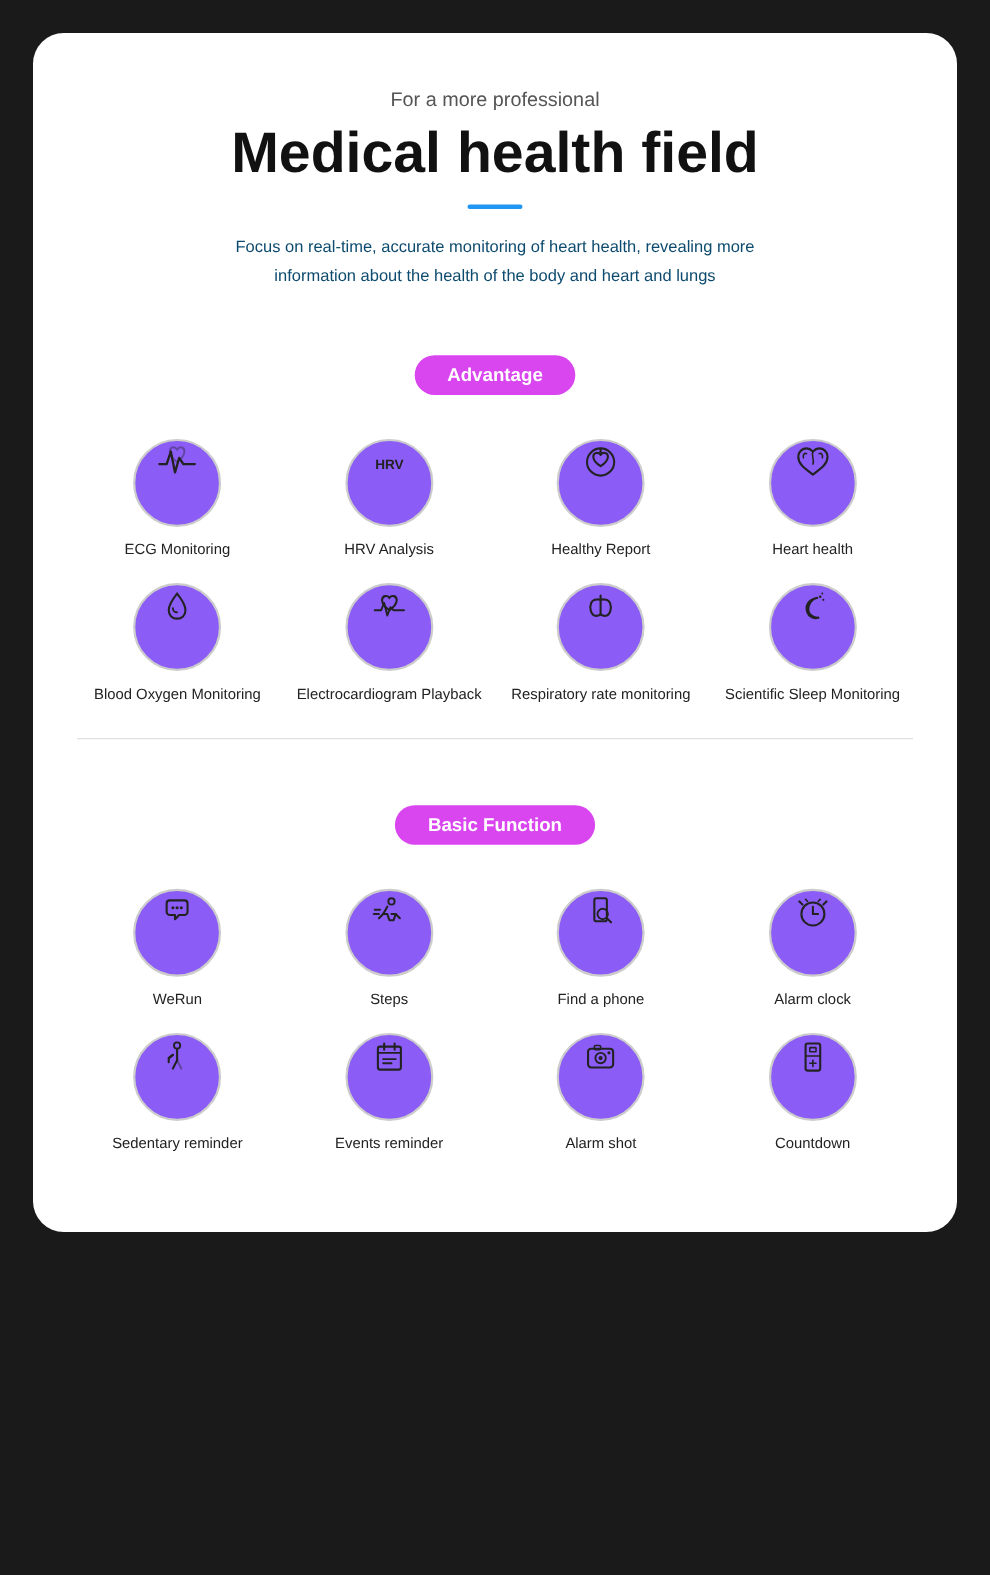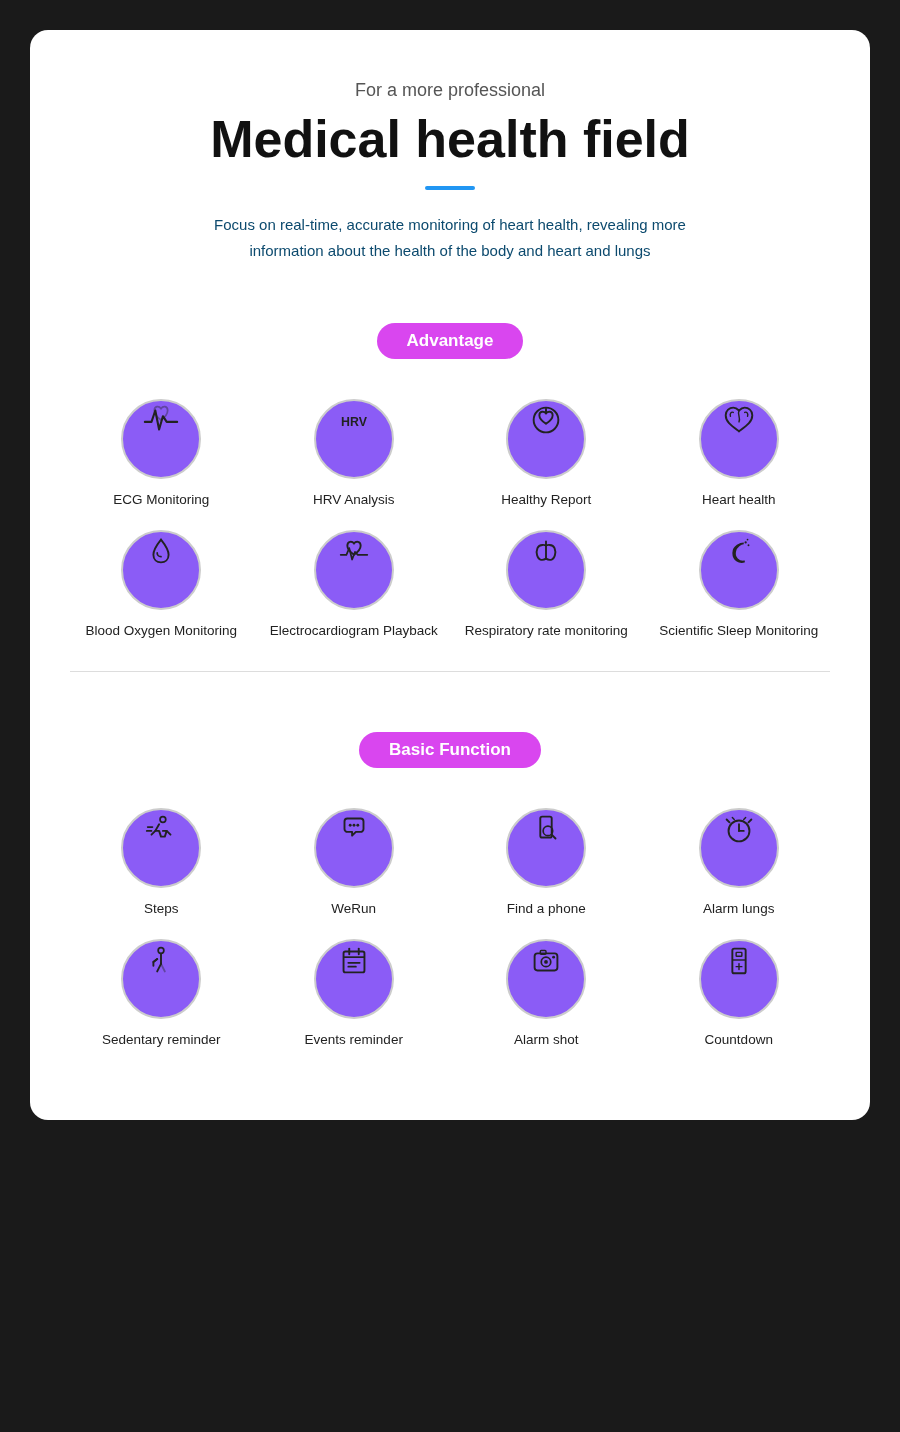--- a/index.html
+++ b/index.html
@@ -6,21 +6,21 @@
     body {
       background: #1a1a1a;
       display: flex;
       justify-content: center;
       align-items: flex-start;
       min-height: 100vh;
       font-family: -apple-system, BlinkMacSystemFont, 'Segoe UI', Arial, sans-serif;
     }
     .card {
       background: #ffffff;
-      border-radius: 18px;
+      border-radius: 28px;
       width: 840px;
       margin: 30px auto;
       padding: 50px 40px 60px;
     }
     .header {
       text-align: center;
       margin-bottom: 30px;
     }
     .subtitle {
       font-size: 18px;
@@ -214,43 +214,43 @@
 
   <div class="badge-row">
     <span class="section-badge">Basic Function</span>
   </div>
 
   <div class="features-grid">
 
     <div class="feature-item">
       <div class="icon-circle">
         <svg viewBox="0 0 40 40" fill="none" xmlns="http://www.w3.org/2000/svg">
+
+          <path d="M10 12 C10 10, 11.5 9, 13 9 L27 9 C28.5 9, 30 10, 30 12 L30 20 C30 21.5, 28.5 23, 27 23 L22 23 L18 27 L18 23 L13 23 C11.5 23, 10 21.5, 10 20 Z" stroke="#222" stroke-width="2" fill="none" stroke-linecap="round" stroke-linejoin="round"></path>
+          <circle cx="16" cy="16" r="1.5" fill="#222"></circle>
+          <circle cx="20" cy="16" r="1.5" fill="#222"></circle>
+          <circle cx="24" cy="16" r="1.5" fill="#222"></circle>
+        </svg>
+      </div>
+      <span class="feature-label">WeRun</span>
+    </div>
+
+    <div class="feature-item">
+      <div class="icon-circle">
+        <svg viewBox="0 0 40 40" fill="none" xmlns="http://www.w3.org/2000/svg">
           <circle cx="22" cy="10" r="3" stroke="#222" stroke-width="1.8" fill="none"></circle>
           <path d="M18 15 L14 22 L18 22 L20 28 L24 28 L26 22 L22 22" stroke="#222" stroke-width="2" fill="none" stroke-linecap="round" stroke-linejoin="round"></path>
           <path d="M14 22 L10 26" stroke="#222" stroke-width="2" stroke-linecap="round"></path>
           <path d="M26 22 L30 26" stroke="#222" stroke-width="2" stroke-linecap="round"></path>
 
           <line x1="6" y1="18" x2="11" y2="18" stroke="#222" stroke-width="1.8" stroke-linecap="round"></line>
           <line x1="5" y1="22" x2="10" y2="22" stroke="#222" stroke-width="1.8" stroke-linecap="round"></line>
         </svg>
       </div>
       <span class="feature-label">Steps</span>
-    </div>
-
-    <div class="feature-item">
-      <div class="icon-circle">
-        <svg viewBox="0 0 40 40" fill="none" xmlns="http://www.w3.org/2000/svg">
-
-          <path d="M10 12 C10 10, 11.5 9, 13 9 L27 9 C28.5 9, 30 10, 30 12 L30 20 C30 21.5, 28.5 23, 27 23 L22 23 L18 27 L18 23 L13 23 C11.5 23, 10 21.5, 10 20 Z" stroke="#222" stroke-width="2" fill="none" stroke-linecap="round" stroke-linejoin="round"></path>
-          <circle cx="16" cy="16" r="1.5" fill="#222"></circle>
-          <circle cx="20" cy="16" r="1.5" fill="#222"></circle>
-          <circle cx="24" cy="16" r="1.5" fill="#222"></circle>
-        </svg>
-      </div>
-      <span class="feature-label">WeRun</span>
     </div>
 
     <div class="feature-item">
       <div class="icon-circle">
         <svg viewBox="0 0 40 40" fill="none" xmlns="http://www.w3.org/2000/svg">
           <rect x="14" y="7" width="12" height="22" rx="2" stroke="#222" stroke-width="2" fill="none"></rect>
           <circle cx="22" cy="22" r="5" stroke="#222" stroke-width="1.8" fill="none"></circle>
           <line x1="26" y1="26" x2="30" y2="30" stroke="#222" stroke-width="2" stroke-linecap="round"></line>
         </svg>
       </div>
@@ -262,21 +262,21 @@
         <svg viewBox="0 0 40 40" fill="none" xmlns="http://www.w3.org/2000/svg">
           <circle cx="20" cy="22" r="11" stroke="#222" stroke-width="2" fill="none"></circle>
           <line x1="20" y1="22" x2="20" y2="15" stroke="#222" stroke-width="2" stroke-linecap="round"></line>
           <line x1="20" y1="22" x2="25" y2="22" stroke="#222" stroke-width="2" stroke-linecap="round"></line>
           <path d="M10 13 L7 10" stroke="#222" stroke-width="2" stroke-linecap="round"></path>
           <path d="M30 13 L33 10" stroke="#222" stroke-width="2" stroke-linecap="round"></path>
           <line x1="15" y1="10" x2="13" y2="8" stroke="#222" stroke-width="1.5" stroke-linecap="round"></line>
           <line x1="25" y1="10" x2="27" y2="8" stroke="#222" stroke-width="1.5" stroke-linecap="round"></line>
         </svg>
       </div>
-      <span class="feature-label">Alarm lungs</span>
+      <span class="feature-label">Alarm clock</span>
     </div>
 
     <div class="feature-item">
       <div class="icon-circle">
         <svg viewBox="0 0 40 40" fill="none" xmlns="http://www.w3.org/2000/svg">
           <circle cx="20" cy="10" r="3" stroke="#222" stroke-width="1.8" fill="none"></circle>
           <path d="M20 14 L20 24" stroke="#222" stroke-width="2" stroke-linecap="round"></path>
           <path d="M20 24 L16 32" stroke="#222" stroke-width="2" stroke-linecap="round"></path>
           <path d="M20 24 L24 32" stroke="#222" stroke-width="2" stroke-linecap="round" opacity="0.4"></path>
           <path d="M16 19 L12 22" stroke="#222" stroke-width="2" stroke-linecap="round"></path>

